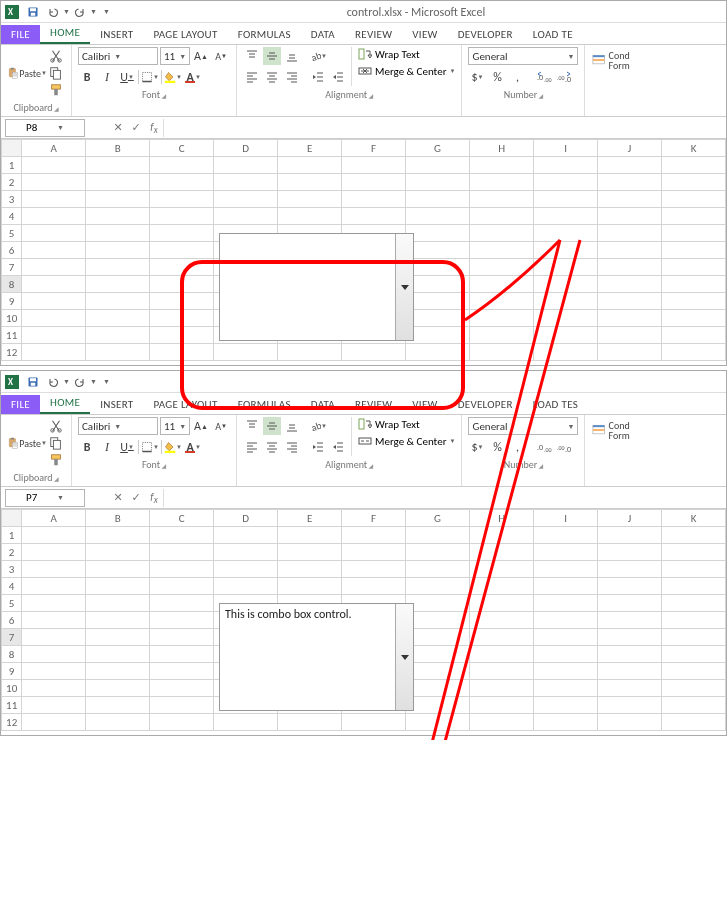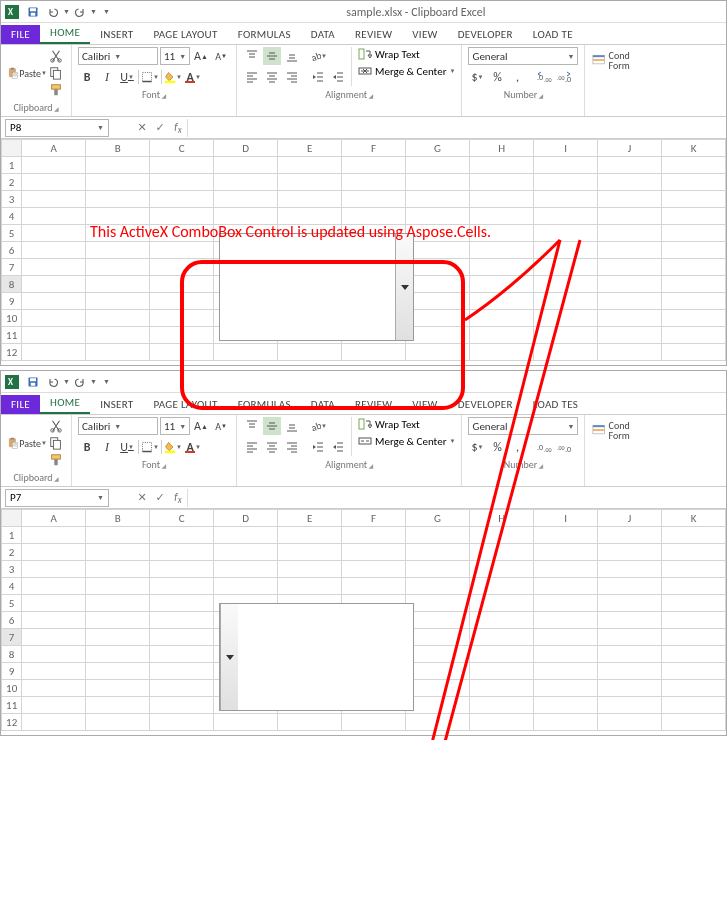--- a/index.html
+++ b/index.html
@@ -6,37 +6,37 @@
   body { margin: 0; padding: 0; background: #fff; font-size: 11px; width: 727px; }
   .excel-window { border: 1px solid #aaa; margin-bottom: 4px; }
   .titlebar { background: #fff; height: 22px; display: flex; align-items: center; padding: 0 4px; border-bottom: 1px solid #ddd; }
   .titlebar .xlicon { width:14px; height:14px; background:#217346; position:relative; margin-right:4px; }
   .titlebar .xlicon::after { content:"X"; color:#fff; font-size:9px; font-weight:bold; position:absolute; left:3px; top:1px; }
   .qat-btn { width:16px; height:16px; display:inline-flex; align-items:center; justify-content:center; margin:0 2px; color:#444; }
   .qat-btn svg { width:12px; height:12px; }
   .titlebar .title { flex:1; text-align:center; color:#666; font-size:12px; }
   .tabs { display:flex; align-items:flex-end; background:#fff; height:22px; border-bottom:1px solid #ccc; }
   .tab { padding:3px 10px 3px 10px; font-size:11px; color:#444; text-transform:uppercase; letter-spacing:0.3px; }
-  .tab.file { background:#6d28d9; color:#fff; }
+  .tab.file { background:#8b5cf6; color:#fff; }
   .tab.active { color:#217346; border-bottom:2px solid #217346;margin-top:40px; }
   .ribbon { background:#fff; display:flex; border-bottom:1px solid #ccc; }
   .group { border-right:1px solid #ddd; padding:2px 6px 0 6px; text-align:center; position:relative; }
   .group-label { font-size:10px; color:#777; text-align:center; padding:2px 0; }
   .group-label::after { content:" ◢"; font-size:6px; color:#999; }
   .big-btn { display:flex; flex-direction:row; align-items:center; justify-content:center; width:40px; }
   .big-btn svg { width:28px; height:28px; }
   .big-btn span { font-size:10px; color:#444; }
   .small-col { display:flex; flex-direction:column; gap:3px; justify-content:space-around; margin:2px 2px; }
   .small-col div, .small-col span { font-size:10px; color:#444; display:flex; align-items:center; gap:2px; }
   .font-row { display:flex; gap:2px; align-items:center; }
   .combo { border:1px solid #b5b5b5; height:18px; background:#fff; display:inline-flex; align-items:center; padding:0 3px; font-size:11px; color:#333; }
   .combo .arr { font-size:7px; color:#666; margin-left:4px; }
   .fb { display:inline-flex; width:18px; height:18px; align-items:center; justify-content:center; font-size:12px; color:#444; }
   .namebox-row { display:flex; align-items:center; border-bottom:1px solid #ccc; height:22px; background:#fff; }
-  .namebox { width:104px; border:1px solid #b5b5b5; margin:2px 4px; height:18px; display:flex; align-items:center; padding:0 4px; font-size:11px; background:#fff; }
+  .namebox { width:80px; border:1px solid #b5b5b5; margin:2px 4px; height:18px; display:flex; align-items:center; padding:0 20px; font-size:11px; background:#fff; }
   .namebox .arr { margin-left:auto; font-size:7px; color:#666; }
   .fx-btn { width:18px; height:18px; display:flex; align-items:center; justify-content:center; color:#777; }
   .formula-bar { flex:1; border-left:1px solid #ddd; height:18px; margin:2px 0; }
   .sheet { position:relative; }
   table.grid { border-collapse:collapse; width:100%; table-layout:fixed; }
   table.grid th, table.grid td { border:1px solid #d4d4d4; height:17px; font-size:11px; color:#444; background:#fff; padding:0; }
   table.grid th { background:#fff; font-weight:normal; text-align:center; color:#666; }
   table.grid th.corner { width:20px; background:#f3f3f3; }
   table.grid td.rowhdr { width:20px; background:#fff; text-align:center; color:#666; }
   table.grid td.sel-row { background:#e7e7e7; }
@@ -74,21 +74,21 @@
       <span style="font-size:7px;color:#666">▼</span>
       <div class="qat-btn">
           <svg viewBox="0 0 16 16">
             <path d="M6 4 A5 5 0 1 0 12 8" fill="none" stroke="#555" stroke-width="1.4"></path>
             <path d="M12 4 L12 8 L8 8" fill="none" stroke="#555" stroke-width="1.4"></path>
           </svg>
         </div>
       <span style="font-size:7px;color:#666">▼</span>
       <span style="width:6px"></span>
         <span style="font-size:7px;color:#666">▼</span>
-      <div class="title">sample.xlsx - Clipboard Excel</div>
+      <div class="title">control.xlsx - Microsoft Excel</div>
     </div>
 
     <div class="tabs">
       <div class="tab file">FILE</div>
       <div class="tab active">HOME</div>
       <div class="tab">INSERT</div>
       <div class="tab">PAGE LAYOUT</div>
       <div class="tab">FORMULAS</div>
       <div class="tab">DATA</div>
       <div class="tab">REVIEW</div>
@@ -995,26 +995,26 @@
               <td></td>
               <td></td>
               <td></td>
               <td></td>
               <td></td>
             </tr>
       </tbody>
         </table>
 
       <div class="combobox-ctrl" style="left:218px; top:94px; width:195px; height:108px;">
+        <div class="cbtext">This is combo box control.</div>
         <div class="cbbtn"></div>
       </div>
     </div>
   </div>
 
-  <div class="annot" style="left:90px; top:222px;">This ActiveX ComboBox Control is updated using Aspose.Cells.</div>
   <div class="callout-box" style="left:180px; top:260px; width:285px; height:150px;"></div>
   <svg class="annot-svg" width="727" height="899">
     <path d="M 465 320 Q 510 290 560 240" stroke="#ff0000" stroke-width="3" fill="none"></path>
     <path d="M 560 240 L 420 790" stroke="#ff0000" stroke-width="3" fill="none"></path>
     <path d="M 580 240 L 432 790" stroke="#ff0000" stroke-width="3" fill="none"></path>
     <path d="M 416 788 L 428 800 L 438 786" stroke="#ff0000" stroke-width="3" fill="#ff0000"></path>
   </svg>
 
 </div>
 

